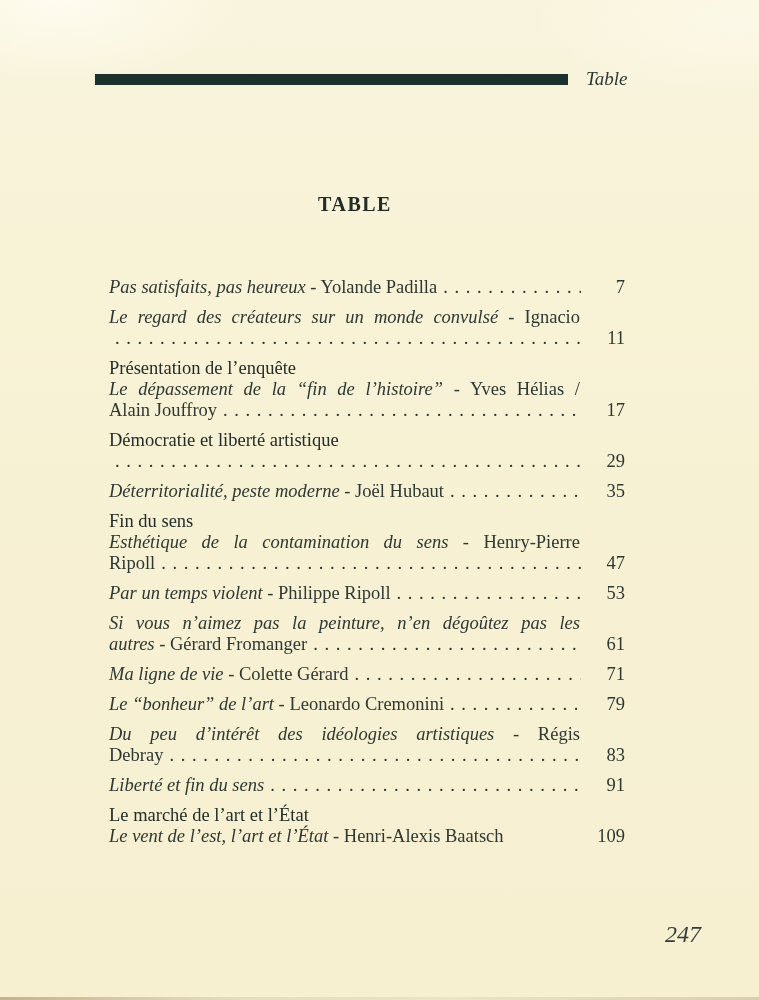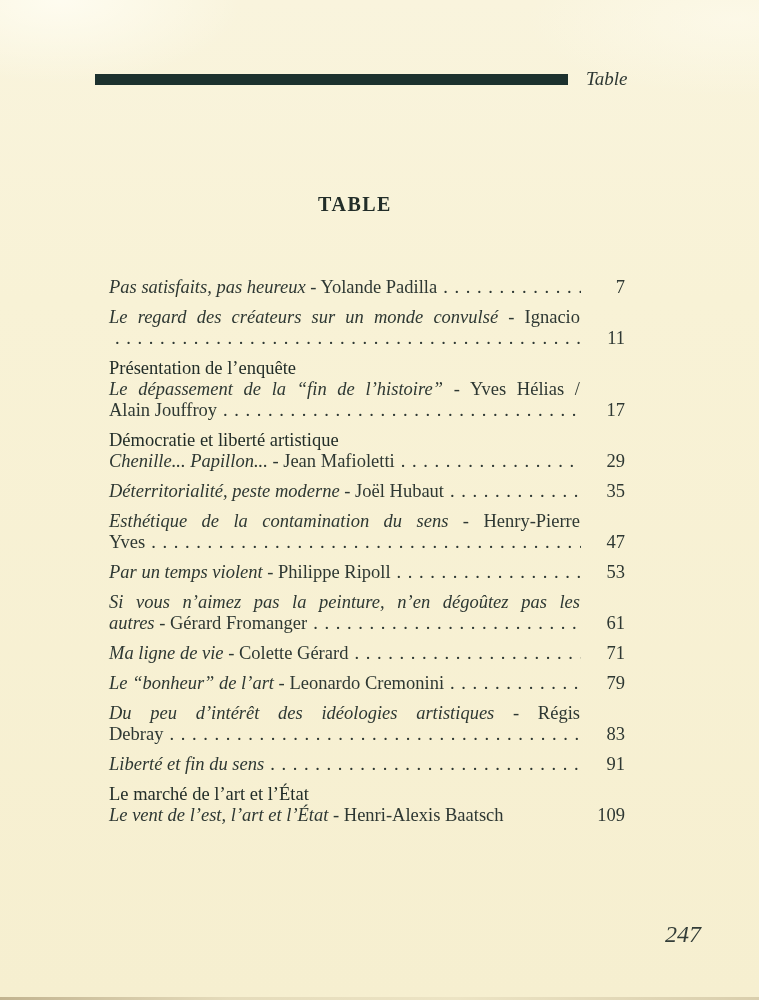--- a/index.html
+++ b/index.html
@@ -96,36 +96,36 @@
         <div class="line fill"><span class="line-text"><span class="it">Le dépassement de la “fin de l’histoire”</span><span class="ro"> - Yves Hélias /</span></span></div>
         <div class="line final">
           <span class="line-text"><span class="ro">Alain Jouffroy</span></span>
           <span class="dots">. . . . . . . . . . . . . . . . . . . . . . . . . . . . . . . . . . . . . . . . . . . . . . . . . . . . . . . . . . . . . . . . . . . . . . . . . . . . . . . . </span>
           <span class="page-num">17</span>
         </div>
       </div>
       <div class="entry">
         <div class="heading">Démocratie et liberté artistique</div>
         <div class="line final">
-          <span class="line-text"><span class="it">Chenille... Papillon...</span><span class="ro"> - Jean Mafioletti</span></span>
           <span class="dots">. . . . . . . . . . . . . . . . . . . . . . . . . . . . . . . . . . . . . . . . . . . . . . . . . . . . . . . . . . . . . . . . . . . . . . . . . . . . . . . . </span>
           <span class="page-num">29</span>
         </div>
       </div>
       <div class="entry">
         <div class="line final">
           <span class="line-text"><span class="it">Déterritorialité, peste moderne</span><span class="ro"> - Joël Hubaut</span></span>
           <span class="dots">. . . . . . . . . . . . . . . . . . . . . . . . . . . . . . . . . . . . . . . . . . . . . . . . . . . . . . . . . . . . . . . . . . . . . . . . . . . . . . . . </span>
           <span class="page-num">35</span>
         </div>
       </div>
       <div class="entry">
+        <div class="heading">Fin du sens</div>
         <div class="line fill"><span class="line-text"><span class="it">Esthétique de la contamination du sens</span><span class="ro"> - Henry-Pierre</span></span></div>
         <div class="line final">
-          <span class="line-text"><span class="ro">Yves</span></span>
+          <span class="line-text"><span class="ro">Ripoll</span></span>
           <span class="dots">. . . . . . . . . . . . . . . . . . . . . . . . . . . . . . . . . . . . . . . . . . . . . . . . . . . . . . . . . . . . . . . . . . . . . . . . . . . . . . . . </span>
           <span class="page-num">47</span>
         </div>
       </div>
       <div class="entry">
         <div class="line final">
           <span class="line-text"><span class="it">Par un temps violent</span><span class="ro"> - Philippe Ripoll</span></span>
           <span class="dots">. . . . . . . . . . . . . . . . . . . . . . . . . . . . . . . . . . . . . . . . . . . . . . . . . . . . . . . . . . . . . . . . . . . . . . . . . . . . . . . . </span>
           <span class="page-num">53</span>
         </div>

